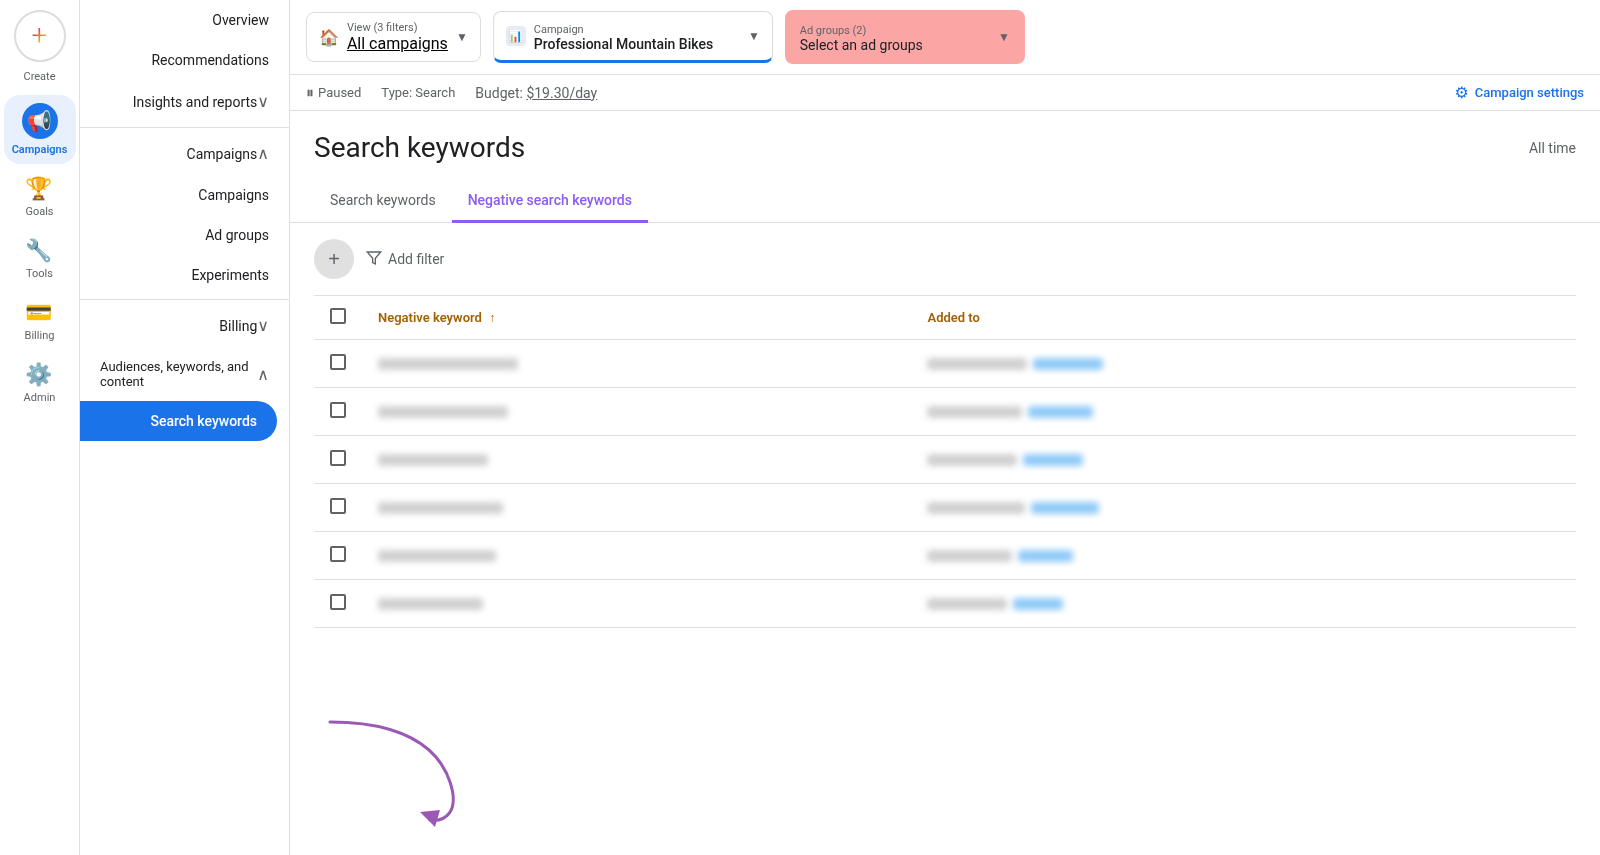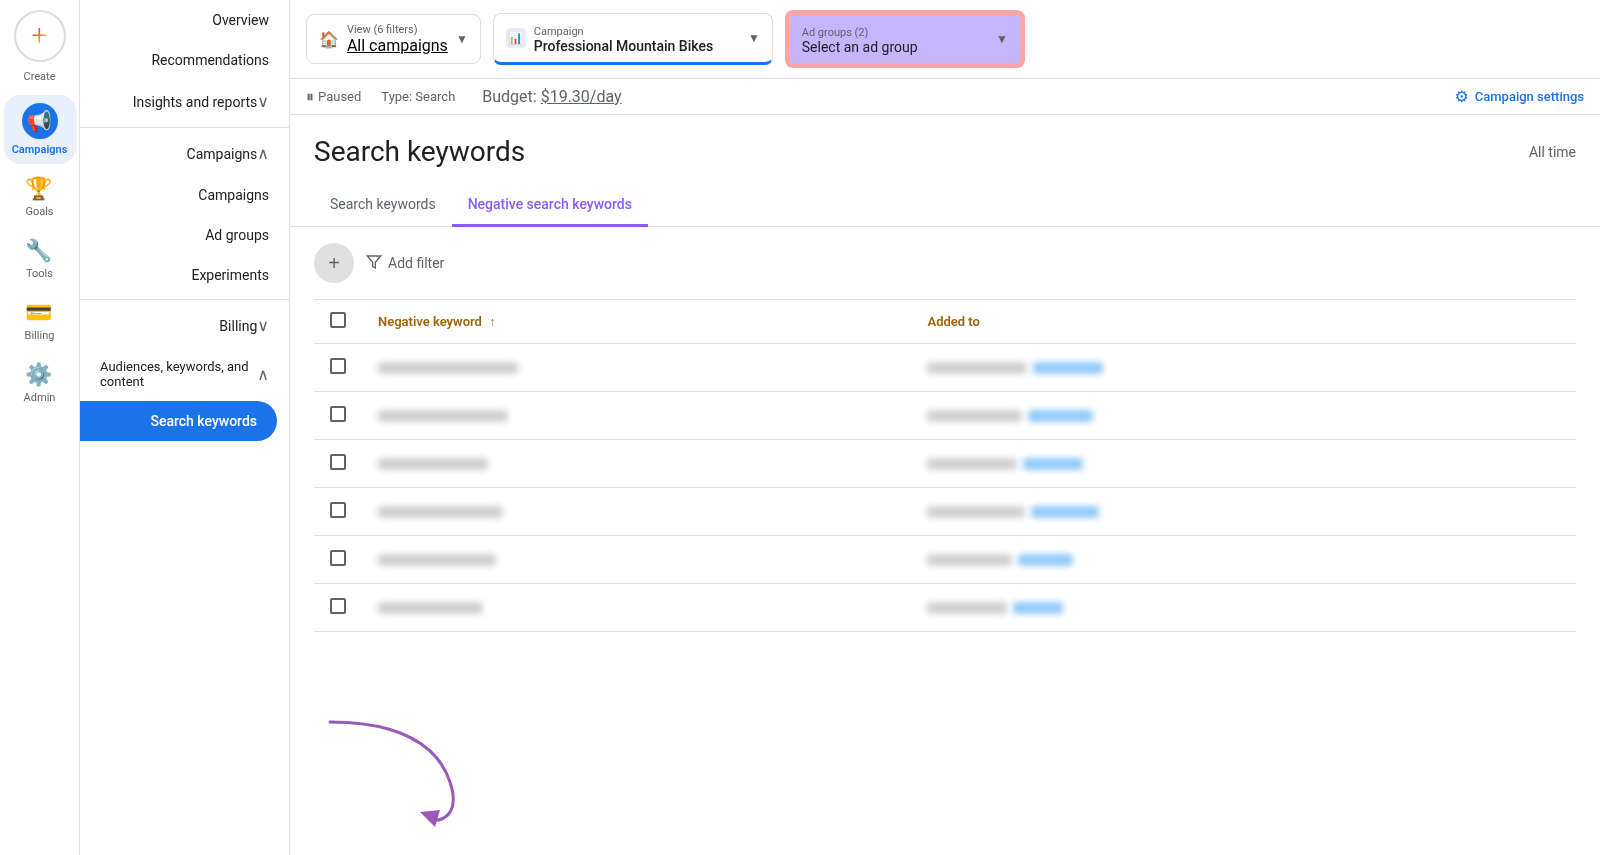--- a/index.html
+++ b/index.html
@@ -168,28 +168,28 @@
     .campaign-dropdown .dropdown-label { font-size: 11px; color: #5f6368; margin-top: 36px; }
     .campaign-dropdown .dropdown-value { font-size: 14px; color: #202124; font-weight: 500; }
     .campaign-icon {
       width: 20px; height: 20px;
       background: #e8eaf6;
       border-radius: 4px;
       display: flex; align-items: center; justify-content: center;
       font-size: 12px;
     }
     .adgroup-dropdown {
-      border: 5px solid #fca5a5;
+      border: 3px solid #fca5a5;
       border-radius: 8px;
       padding: 8px 12px;
       display: flex;
       align-items: center;
       gap: 8px;
       cursor: pointer;
-      background: #c4b5fd;
+      background: #fca5a5;
       min-width: 240px;
     }
     .adgroup-dropdown .dropdown-label { font-size: 11px; color: #5f6368; }
     .adgroup-dropdown .dropdown-value { font-size: 14px; color: #202124; }
 
     
     .sub-bar {
       background: #fff;
       padding: 8px 16px;
       display: flex;
@@ -197,21 +197,21 @@
       gap: 20px;
       border-bottom: 1px solid #e0e0e0;
       flex-shrink: 0;
     }
     .status-badge {
       display: flex; align-items: center; gap: 4px;
       font-size: 13px; color: #5f6368;
     }
     .pause-icon { color: #5f6368; font-size: 16px; }
     .type-info { font-size: 13px; color: #5f6368; }
-    .budget-info { font-size: 16px; color: #5f6368; margin-left: 7px; }
+    .budget-info { font-size: 14px; color: #5f6368; }
     .budget-link { text-decoration: underline; color: #5f6368; }
     .campaign-settings-btn {
       display: flex; align-items: center; gap: 6px;
       color: #1a73e8; font-size: 13px; font-weight: 500;
       cursor: pointer; margin-left: auto;
     }
     .settings-gear { font-size: 16px; }
 
     
     .content {
@@ -418,41 +418,41 @@
     <span>Search keywords</span>
   </div>
 </div>
 
 <div class="main">
 
   <div class="top-bar">
     <div class="filter-dropdown">
       <span style="font-size:16px;">🏠</span>
       <div>
-        <span class="dropdown-label">View (6 filters)</span>
+        <span class="dropdown-label">View (3 filters)</span>
         <div class="dropdown-value">
           <span>All campaigns</span>
         </div>
       </div>
       <span class="dropdown-arrow">▼</span>
     </div>
 
     <div class="campaign-dropdown">
       <div class="campaign-icon">📊</div>
       <div>
         <span class="dropdown-label">Campaign</span>
         <div class="dropdown-value">Professional Mountain Bikes</div>
       </div>
       <span class="dropdown-arrow">▼</span>
     </div>
 
     <div class="adgroup-dropdown">
       <div>
         <span class="dropdown-label">Ad groups (2)</span>
-        <div class="dropdown-value">Select an ad group</div>
+        <div class="dropdown-value">Select an ad groups</div>
       </div>
       <span class="dropdown-arrow">▼</span>
     </div>
   </div>
 
   <div class="sub-bar">
     <div class="status-badge">
       <span class="pause-icon">⏸</span>
       <span>Paused</span>
     </div>

